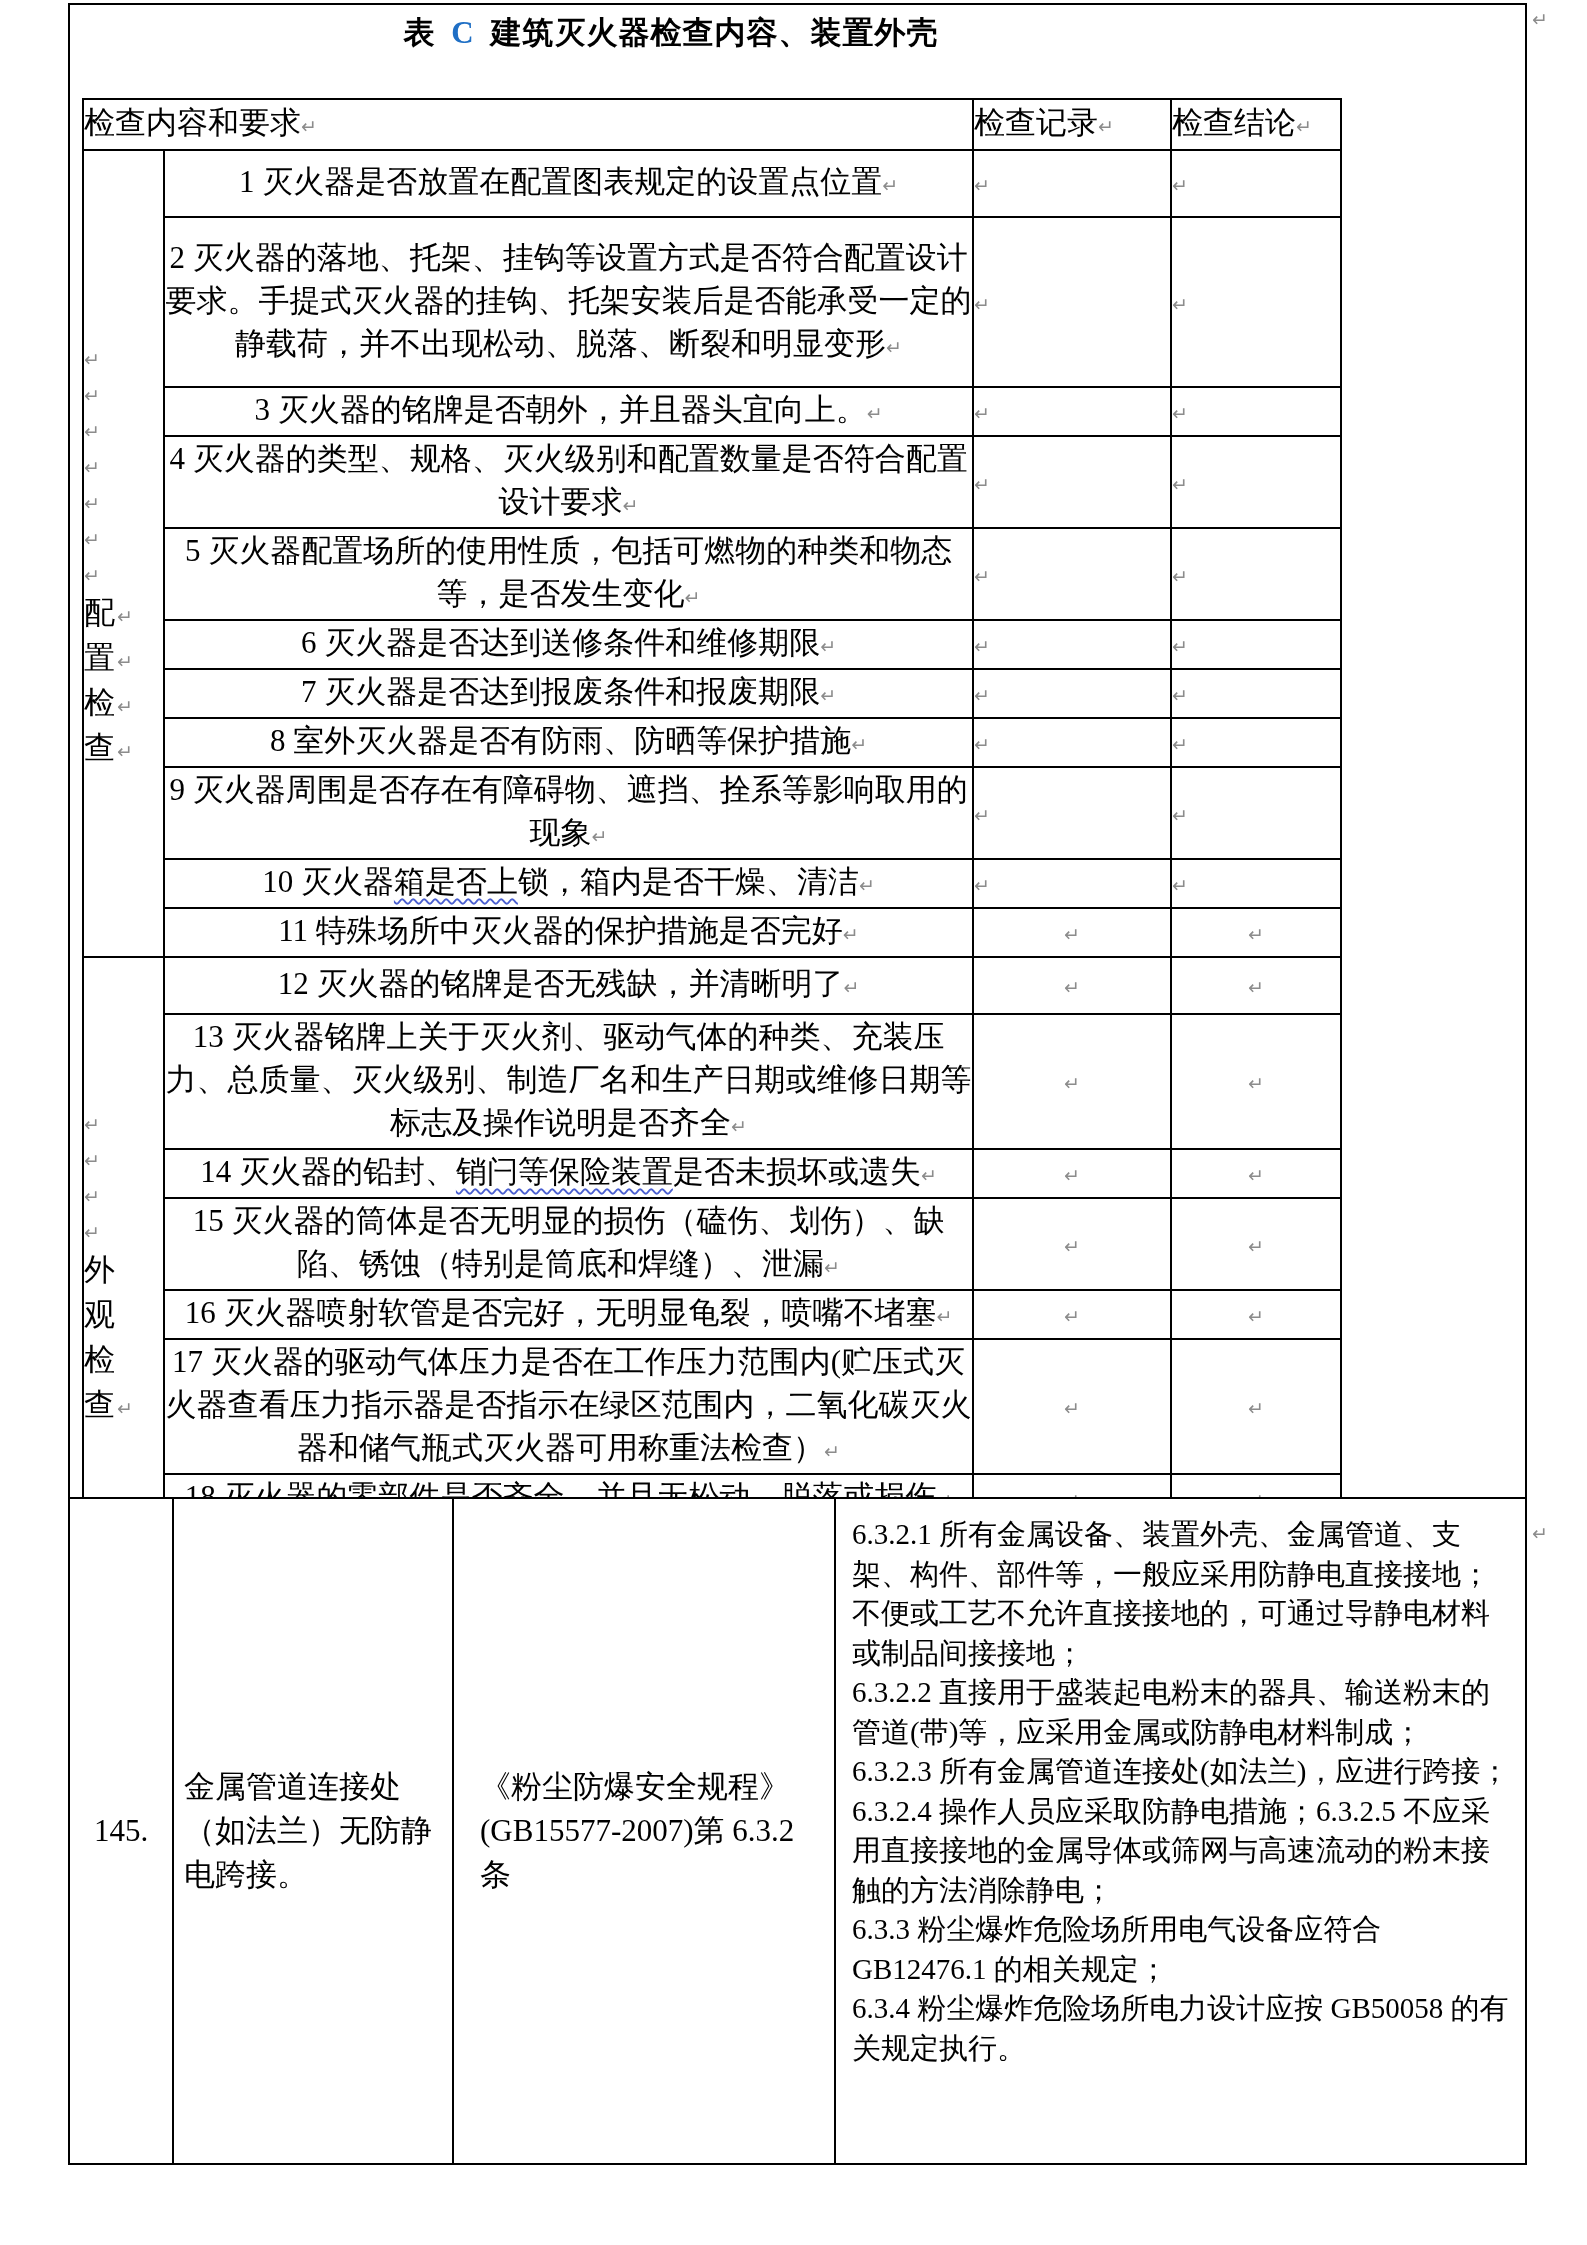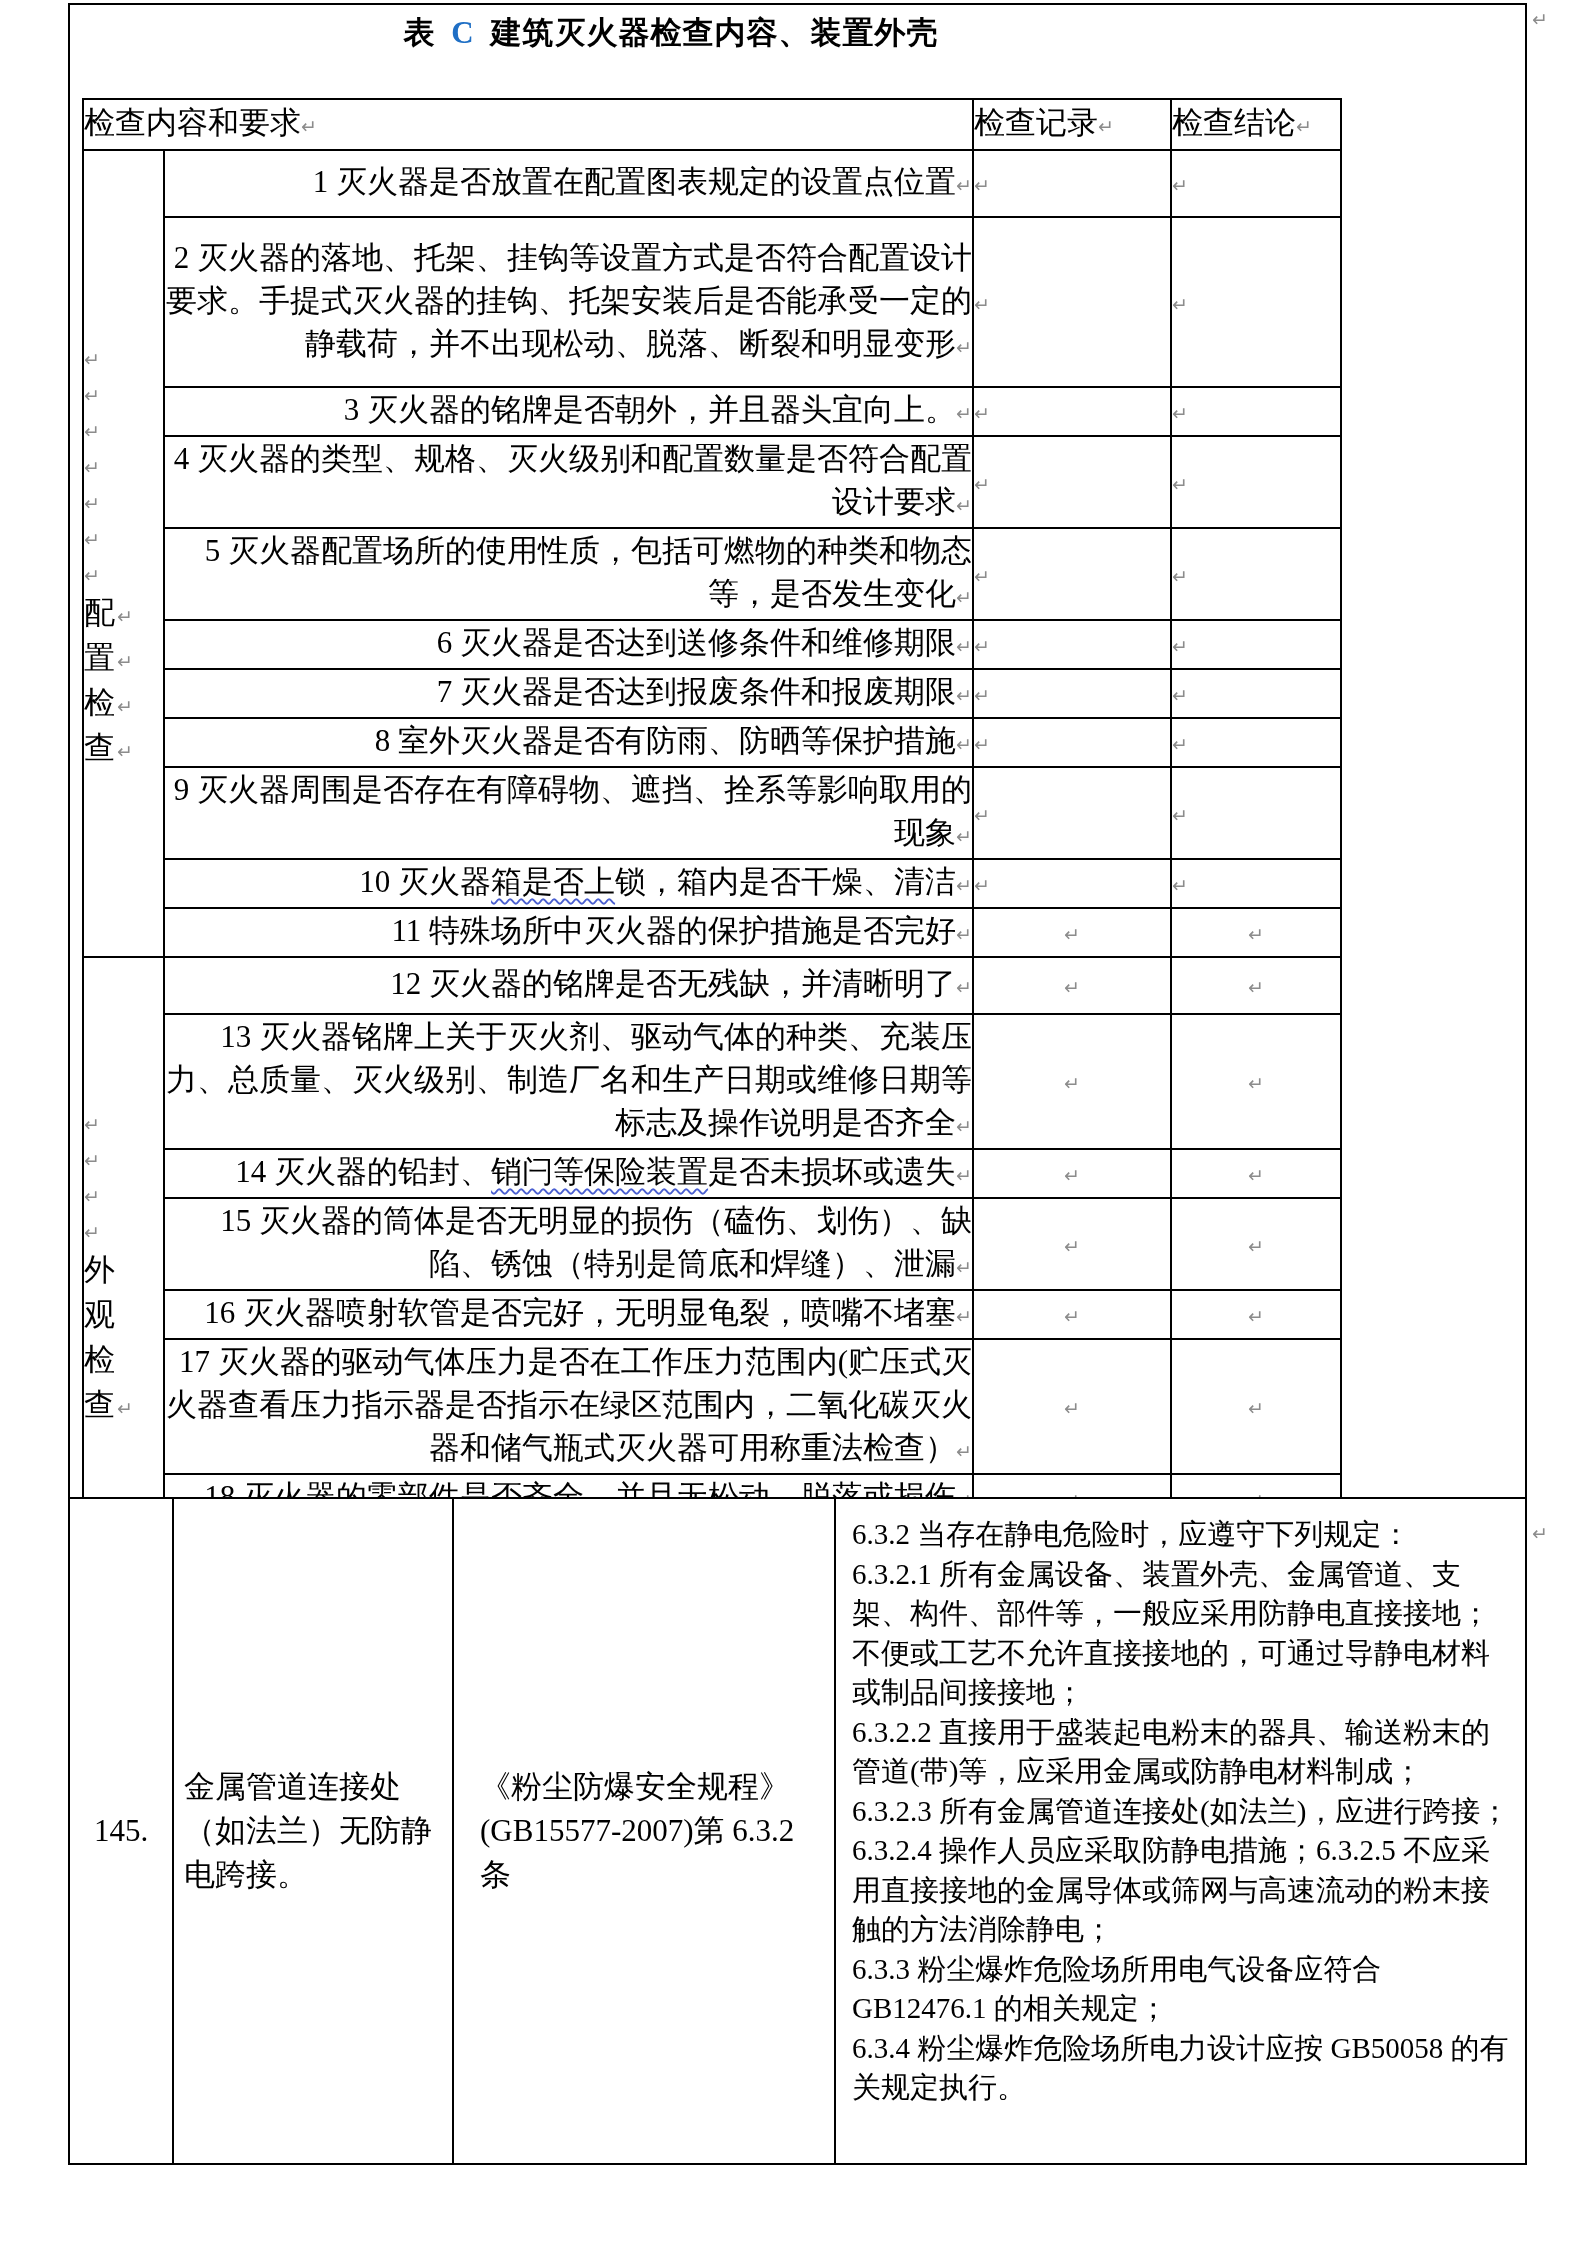--- a/index.html
+++ b/index.html
@@ -9,21 +9,21 @@
                border:2px solid #000;box-sizing:border-box;}
   .doc-title{position:absolute;left:82px;top:12px;width:1178px;text-align:center;
              font-size:31px;font-weight:bold;letter-spacing:1px;}
   .title-c{color:#1f6fc5;padding:0 7px;}
   .pm{color:#8c8c8c;font-size:19px;font-family:"DejaVu Sans",sans-serif;vertical-align:baseline;}
   .pmark-outer{position:absolute;color:#8c8c8c;font-size:19px;font-family:"DejaVu Sans",sans-serif;}
   table.insp{position:absolute;left:82px;top:98px;border-collapse:collapse;table-layout:fixed;}
   table.insp td{border:2px solid #000;font-size:31px;line-height:43px;vertical-align:middle;
                 padding:0;box-sizing:border-box;overflow:hidden;}
   td.hcell{text-align:left;font-size:30px;height:51px;}
-  td.ccell{text-align:right;padding:2px 6px 2px 9px;}
+  td.ccell{text-align:center;padding:2px 6px 2px 9px;}
   td.gcell{vertical-align:top;text-align:left;padding:8px 0 0 12px;}
   .gm{height:36px;line-height:36px;}
   .gl{height:45px;line-height:45px;font-size:31px;letter-spacing:2px;}
   td.rcell,td.ocell{font-size:19px;}
   td.lft{text-align:left;padding-left:12px;}
   td.ctr{text-align:center;}
   .wavy{text-decoration:underline wavy #4a5fd0 2px;text-underline-offset:6px;
         -webkit-text-decoration:underline wavy #4a5fd0;}
   .btable{position:absolute;left:68px;top:1497px;width:1459px;height:668px;
           border:2px solid #000;box-sizing:border-box;display:flex;background:#fff;}
@@ -183,21 +183,20 @@
   </table>
 
   <div class="btable">
     <div class="bcell bt-num">145.</div>
     <div class="bcell bt-issue">
         <span>金属管道连接处（如法兰）无防静电跨接。</span>
       </div>
     <div class="bcell bt-basis"><span>《粉尘防爆安全规程》
 (GB15577-2007)第 6.3.2 条</span></div>
     <div class="bcell bt-reg">
-        <div>6.3.2 当存在静电危险时，应遵守下列规定：</div>
         <div>6.3.2.1 所有金属设备、装置外壳、金属管道、支架、构件、部件等，一般应采用防静电直接接地；不便或工艺不允许直接接地的，可通过导静电材料或制品间接接地；</div>
         <div>6.3.2.2 直接用于盛装起电粉末的器具、输送粉末的管道(带)等，应采用金属或防静电材料制成；</div>
         <div>6.3.2.3 所有金属管道连接处(如法兰)，应进行跨接；</div>
         <div>6.3.2.4 操作人员应采取防静电措施；6.3.2.5 不应采用直接接地的金属导体或筛网与高速流动的粉末接触的方法消除静电；</div>
         <div>6.3.3 粉尘爆炸危险场所用电气设备应符合GB12476.1 的相关规定；</div>
         <div>6.3.4 粉尘爆炸危险场所电力设计应按 GB50058 的有关规定执行。</div>
       </div>
   </div>
 </div>
 

